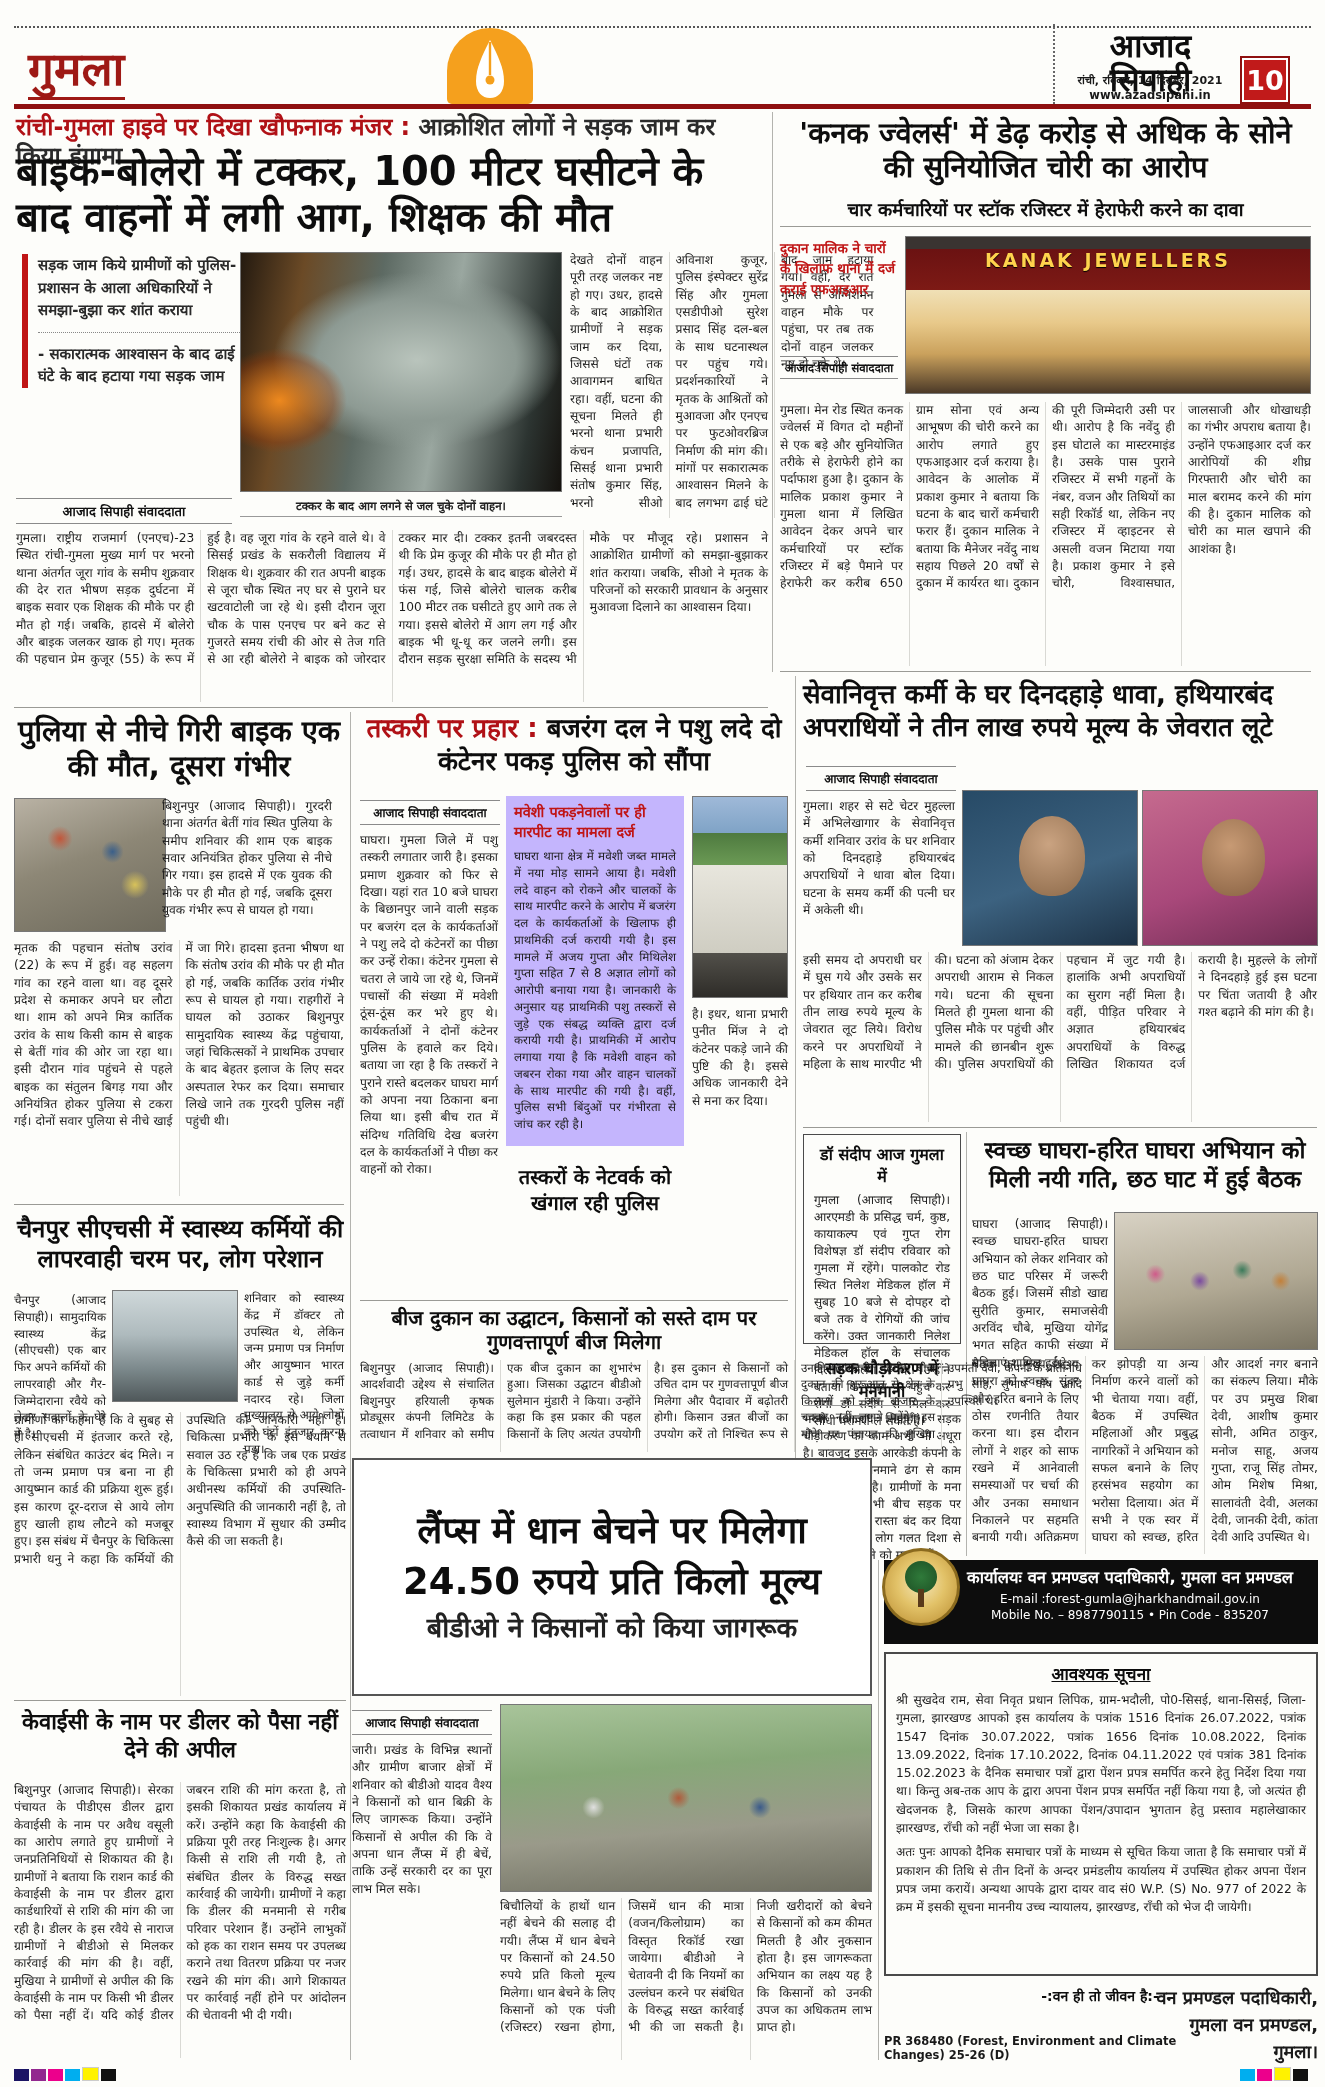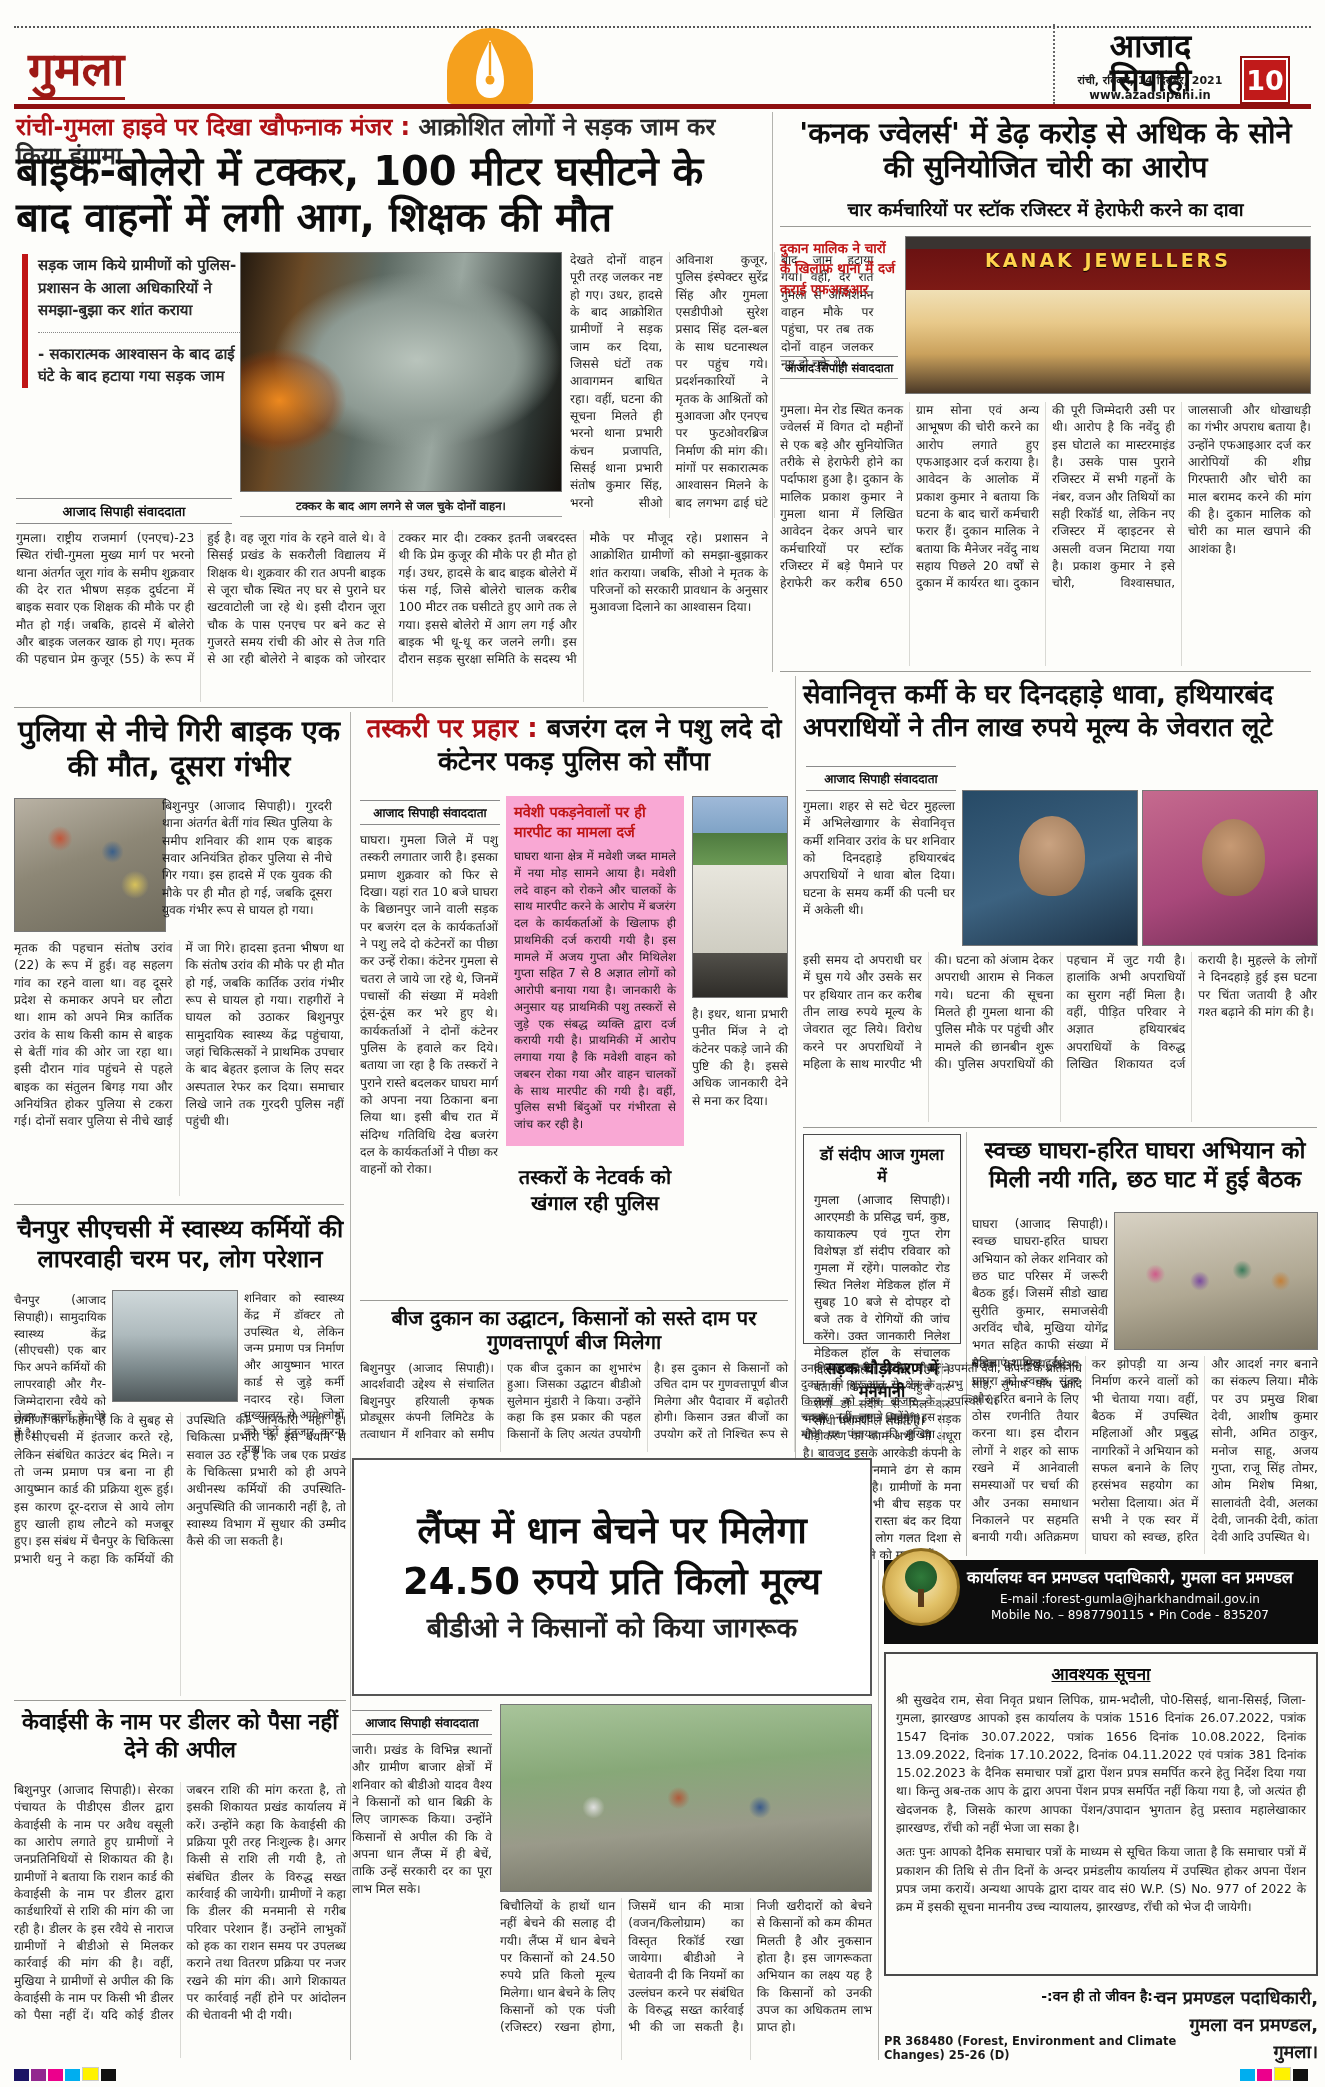--- a/index.html
+++ b/index.html
@@ -15,21 +15,21 @@
   .byline{font-weight:700;text-align:center;font-size:13px;border-top:1px solid #8a8a8a;
           border-bottom:1px solid #8a8a8a;padding:3px 0;color:#111;}
   .photo{border:1px solid #777;box-sizing:border-box;}
   .caption{font-size:11.5px;font-weight:700;text-align:center;border-bottom:1px solid #999;padding:3px 0;color:#222;}
   .vline{border-left:1px solid #b3b3ae;width:0;}
   .hline{border-top:1px solid #9a9a95;height:0;}
   .red{color:#b01116;}
   .pullquote{border-left:6px solid #c01515;padding-left:10px;font-size:15px;line-height:1.5;
              font-weight:700;color:#2a2a2a;}
   .dotted-sep{border-top:1px dotted #888;margin:10px 0;}
-  .pinkbox{background:#f9a8d4;box-sizing:border-box;padding:7px 8px;}
+  .pinkbox{background:#c4b5fd;box-sizing:border-box;padding:7px 8px;}
   .boxed{border:1.5px solid #4a4a4a;box-sizing:border-box;padding:8px 10px;}
   .face{border-radius:50% 50% 45% 45%;}
   .sq{width:15px;height:12px;display:inline-block;margin-right:2px;}
 </style>
 </head>
 <body>
 
 <div id="page">
 
   <div class="abs" style="left:14px;top:26px;width:1297px;border-top:2px dotted #555;"></div>

